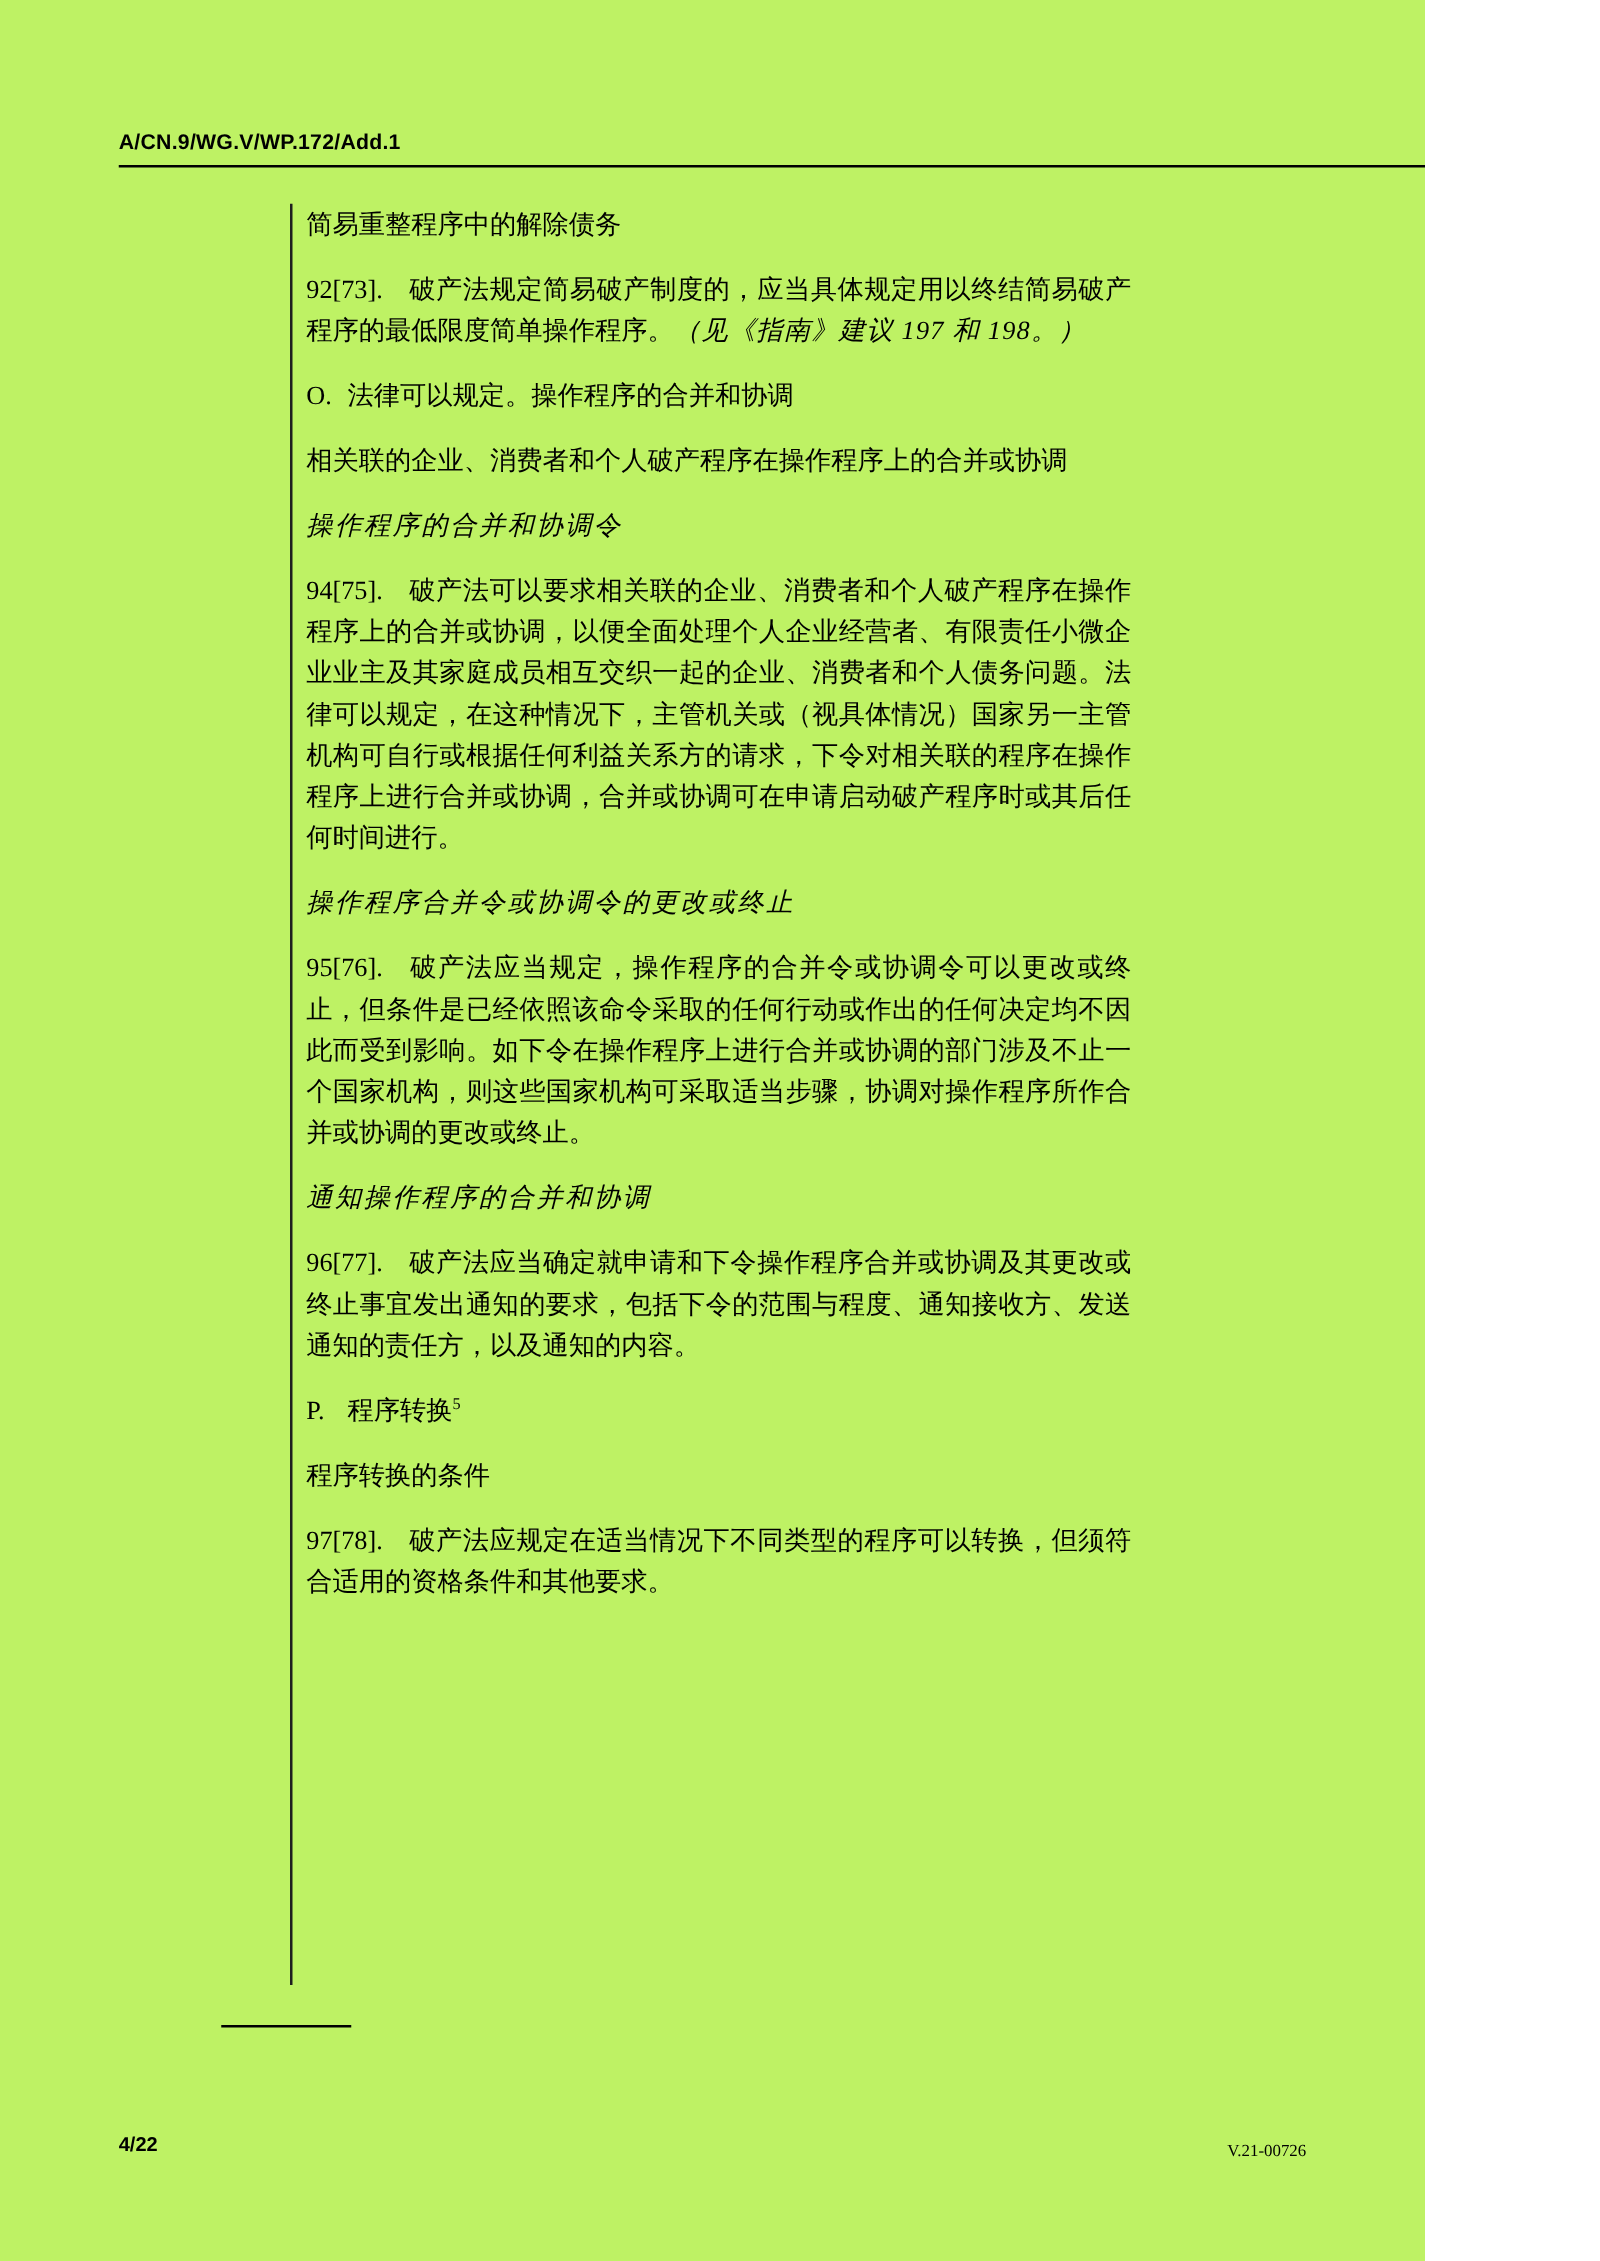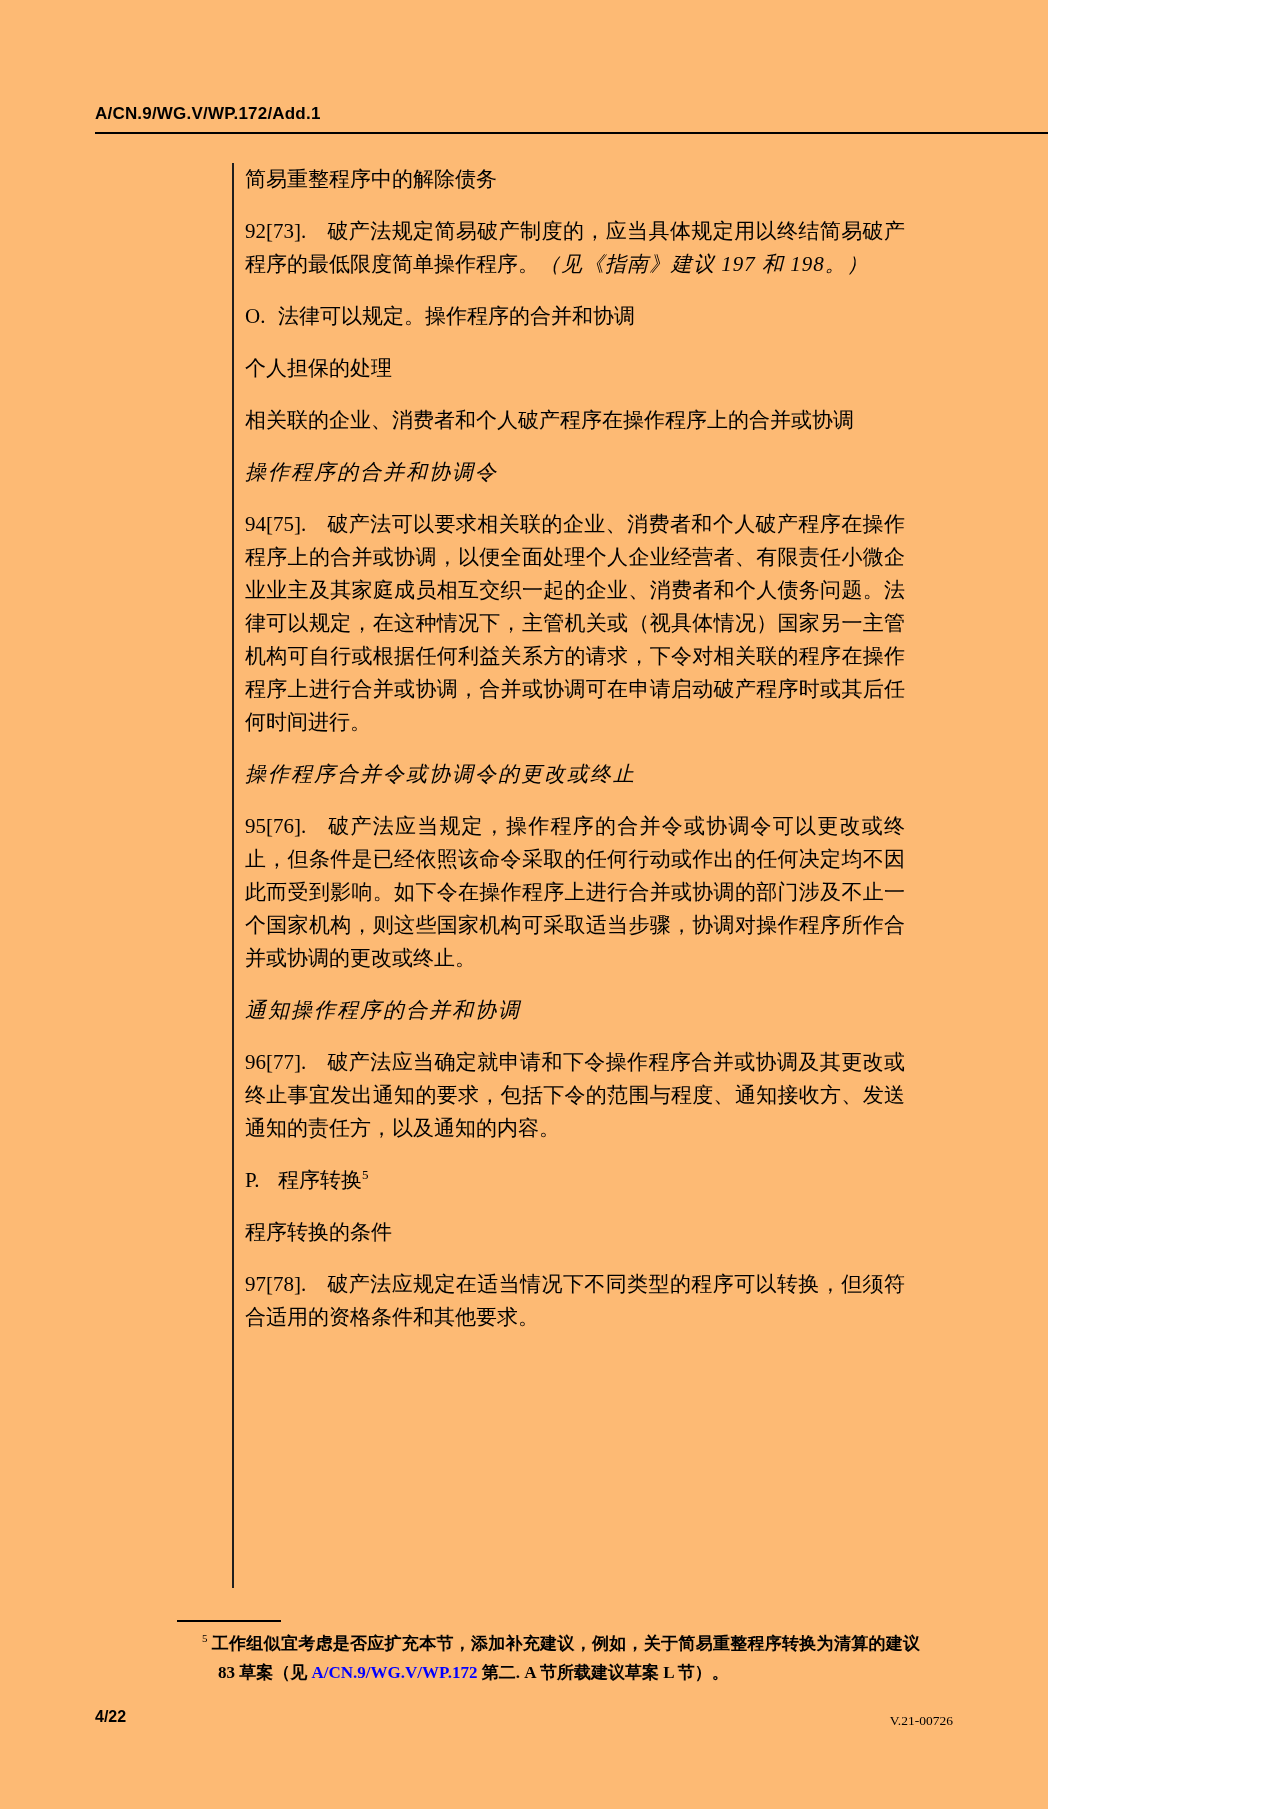--- a/index.html
+++ b/index.html
@@ -1,17 +1,17 @@
 <!DOCTYPE html>
 <html><head>
 <meta charset="utf-8">
 <style>
   html,body { margin:0; padding:0; background:#ffffff; }
   .page {
-    position:relative; width:1048px; height:1809px; background:#fdba74;
+    position:relative; width:1140px; height:1809px; background:#bef264;
     font-family:"Liberation Serif","DejaVu Serif",serif; color:#000000; overflow:hidden;
   }
   
   .doc-symbol {
     position:absolute; left:95px; top:104px;
     font-family:"Liberation Sans","DejaVu Sans",sans-serif;
     font-weight:bold; font-size:17px; letter-spacing:.2px;
   }
   .header-rule { position:absolute; left:95px; top:132px; width:1090px; height:2px; background:#000; }
   
@@ -59,21 +59,20 @@
   <main class="content">
 
     <h2 class="run-head">简易重整程序中的解除债务</h2>
 
 
 
     <p class="para"><span class="pnum">92[73].</span><span>破产法规定简易破产制度的，应当具体规定用以终结简易破产程序的最低限度简单操作程序。</span><span class="kai-inline">（见《指南》建议 197 和 198。）</span></p>
 
     <h2 class="sec-head"><span class="sec-label">O.</span><span>法律可以规定。操作程序的合并和协调</span></h2>
 
-    <h2 class="run-head">个人担保的处理</h2>
 
 
     <h2 class="run-head">相关联的企业、消费者和个人破产程序在操作程序上的合并或协调</h2>
 
     <h3 class="kai-head">操作程序的合并和协调令</h3>
 
     <p class="para"><span class="pnum">94[75].</span><span>破产法可以要求相关联的企业、消费者和个人破产程序在操作程序上的合并或协调，以便全面处理个人企业经营者、有限责任小微企业业主及其家庭成员相互交织一起的企业、消费者和个人债务问题。法律可以规定，在这种情况下，主管机关或（视具体情况）国家另一主管机构可自行或根据任何利益关系方的请求，下令对相关联的程序在操作程序上进行合并或协调，合并或协调可在申请启动破产程序时或其后任何时间进行。</span></p>
 
     <h3 class="kai-head">操作程序合并令或协调令的更改或终止</h3>
 
@@ -86,18 +85,17 @@
     <h2 class="sec-head"><span class="sec-label">P.</span><span>程序转换</span><sup>5</sup></h2>
 
     <h2 class="run-head">程序转换的条件</h2>
 
     <p class="para"><span class="pnum">97[78].</span><span>破产法应规定在适当情况下不同类型的程序可以转换，但须符合适用的资格条件和其他要求。</span></p>
 
   </main>
 
   <div class="footnote-sep"></div>
 
-  <div class="footnote"><sup>5</sup><span>工作组似宜考虑是否应扩充本节，添加补充建议，例如，关于简易重整程序转换为清算的建议 </span><span>83</span><span> 草案（见 </span><a href="#" class="fn-link" style="color: rgb(0, 0, 255);">A/CN.9/WG.V/WP.172</a><span> 第二. </span><span>A</span><span> 节所载建议草案 </span><span>L</span><span> 节）。</span></div>
 
   <div class="footer-page">4/22</div>
   <div class="footer-ref">V.21-00726</div>
 
 </div>
 
 </body></html>

